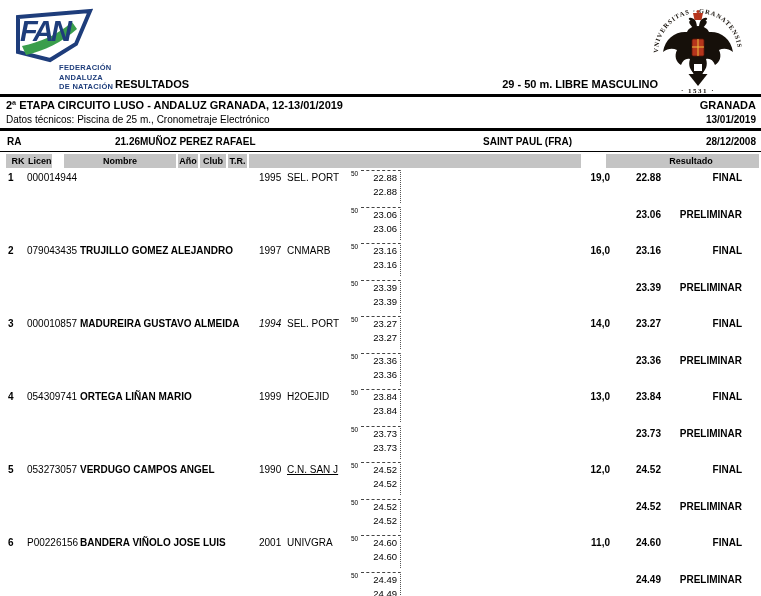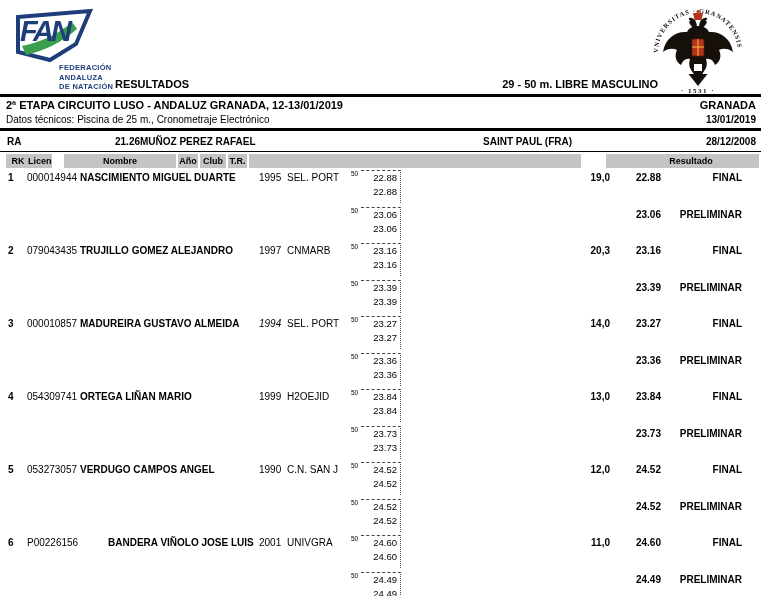--- a/index.html
+++ b/index.html
@@ -143,21 +143,20 @@
     <div class="hcell" style="left:228px; width:19px;">T.R.</div>
     <div class="hcell" style="left:249px; width:332px;"></div>
     <div class="hcell" style="left:606px; width:52px;">Pts.</div>
     <div class="hcell" style="left:623px; width:136px;">Resultado</div>
   </div>
 
   <div class="rows-host">
   <div class="row">
     <span class="abs b" style="left:8px;   top:1px;">1</span>
     <span class="abs" style="left:27px;  top:1px;">000014944</span>
-    <span class="abs b" style="left:80px;  top:1px;">NASCIMIENTO MIGUEL DUARTE</span>
     <span class="abs" style="left:259px; top:1px;">1995</span>
     <span class="abs club-cell" style="left:287px; top:1px;">SEL. PORT</span>
 
     <div class="split" style="top:0;">
       <span class="split-label">50</span>
       <div class="split-times">
         <div>22.88</div>
         <div>22.88</div>
       </div>
     </div>
@@ -183,21 +182,21 @@
     <span class="abs" style="left:259px; top:1px;">1997</span>
     <span class="abs club-cell" style="left:287px; top:1px;">CNMARB</span>
 
     <div class="split" style="top:0;">
       <span class="split-label">50</span>
       <div class="split-times">
         <div>23.16</div>
         <div>23.16</div>
       </div>
     </div>
-    <span class="abs b ptscol" style="top:1px;">20,3</span>
+    <span class="abs b ptscol" style="top:1px;">16,0</span>
     <span class="abs b rescol" style="top:1px;">23.16</span>
     <span class="abs b phasecol" style="top:1px;">FINAL</span>
 
     <div class="split" style="top:37px;">
       <span class="split-label">50</span>
       <div class="split-times">
         <div>23.39</div>
         <div>23.39</div>
       </div>
     </div>
@@ -261,21 +260,21 @@
     </div>
     <span class="abs b rescol" style="top:38px;">23.73</span>
     <span class="abs b phasecol" style="top:38px;">PRELIMINAR</span>
   </div>
 
   <div class="row">
     <span class="abs b" style="left:8px;   top:1px;">5</span>
     <span class="abs" style="left:27px;  top:1px;">053273057</span>
     <span class="abs b" style="left:80px;  top:1px;">VERDUGO CAMPOS ANGEL</span>
     <span class="abs" style="left:259px; top:1px;">1990</span>
-    <span class="abs club-cell" style="left:287px; top:1px;">C.N. SAN J</span>
+    <span class="abs club-cell" style="left:287px; top:1px;text-decoration:underline;">C.N. SAN J</span>
 
     <div class="split" style="top:0;">
       <span class="split-label">50</span>
       <div class="split-times">
         <div>24.52</div>
         <div>24.52</div>
       </div>
     </div>
     <span class="abs b ptscol" style="top:1px;">12,0</span>
     <span class="abs b rescol" style="top:1px;">24.52</span>
@@ -288,21 +287,21 @@
         <div>24.52</div>
       </div>
     </div>
     <span class="abs b rescol" style="top:38px;">24.52</span>
     <span class="abs b phasecol" style="top:38px;">PRELIMINAR</span>
   </div>
 
   <div class="row">
     <span class="abs b" style="left:8px;   top:1px;">6</span>
     <span class="abs" style="left:27px;  top:1px;">P00226156</span>
-    <span class="abs b" style="left:80px;  top:1px;margin-left:28px;">BANDERA VIÑOLO JOSE LUIS</span>
+    <span class="abs b" style="left:80px;  top:1px;">BANDERA VIÑOLO JOSE LUIS</span>
     <span class="abs" style="left:259px; top:1px;">2001</span>
     <span class="abs club-cell" style="left:287px; top:1px;">UNIVGRA</span>
 
     <div class="split" style="top:0;">
       <span class="split-label">50</span>
       <div class="split-times">
         <div>24.60</div>
         <div>24.60</div>
       </div>
     </div>

